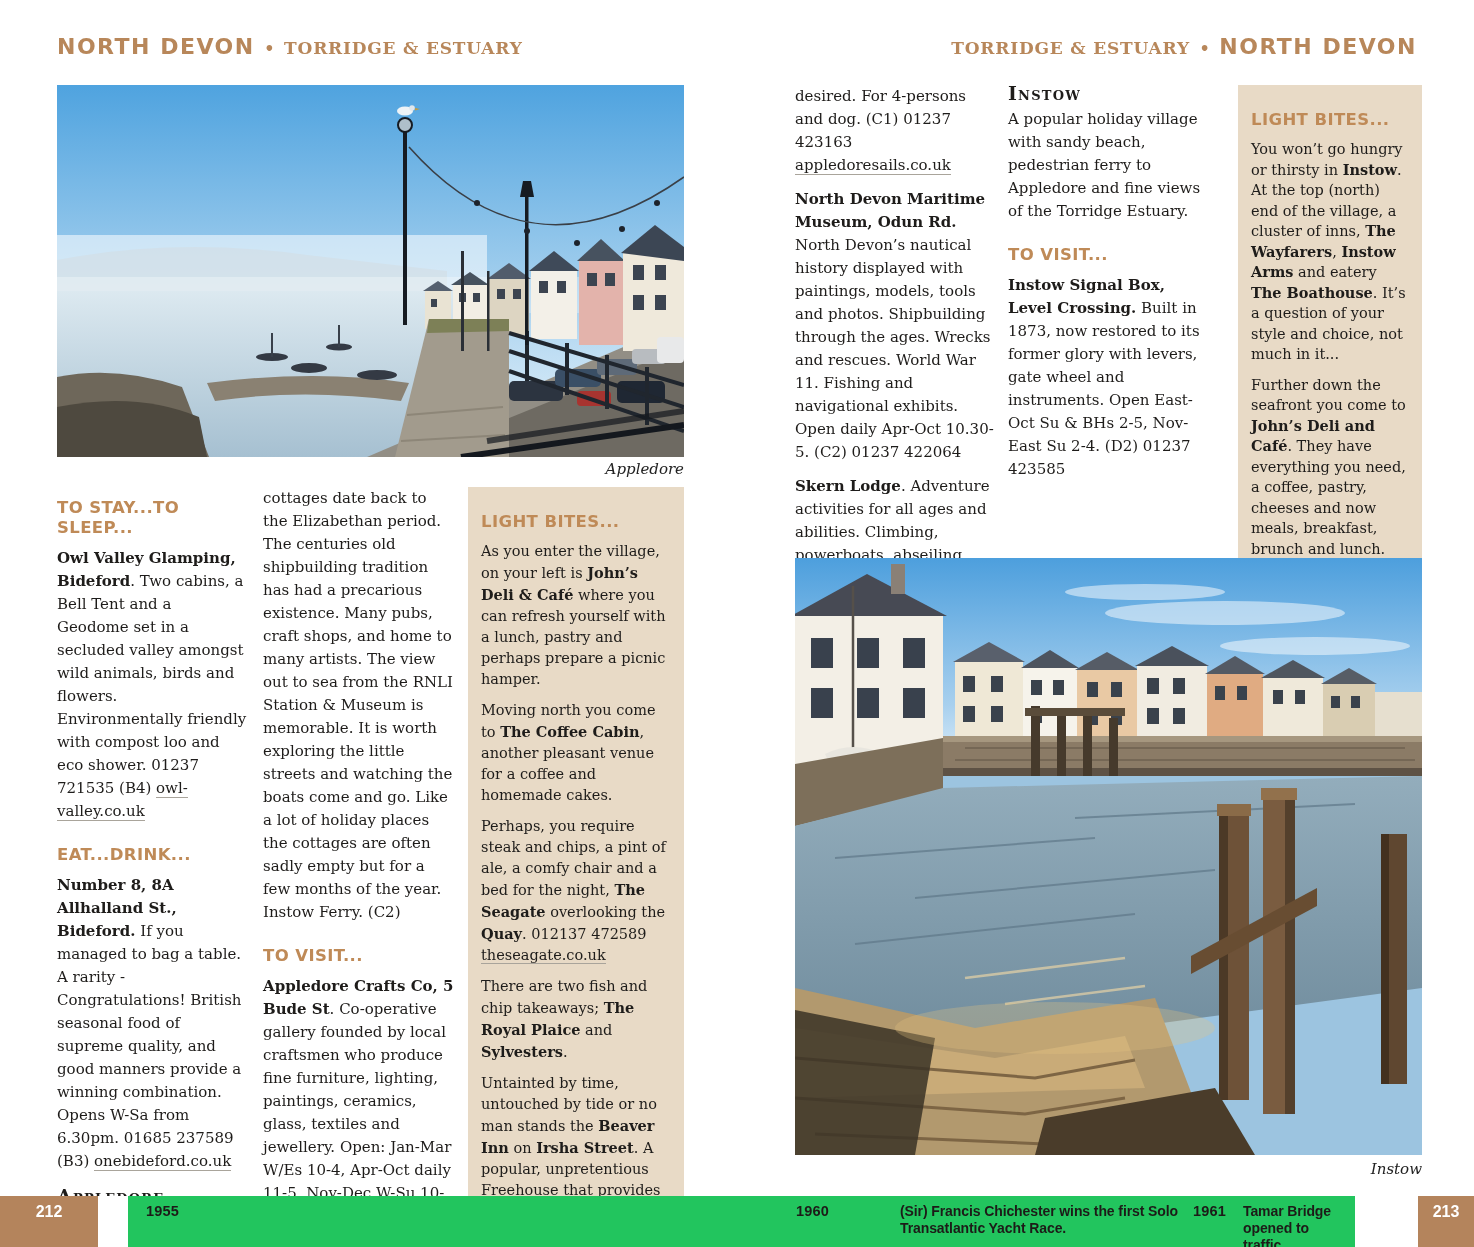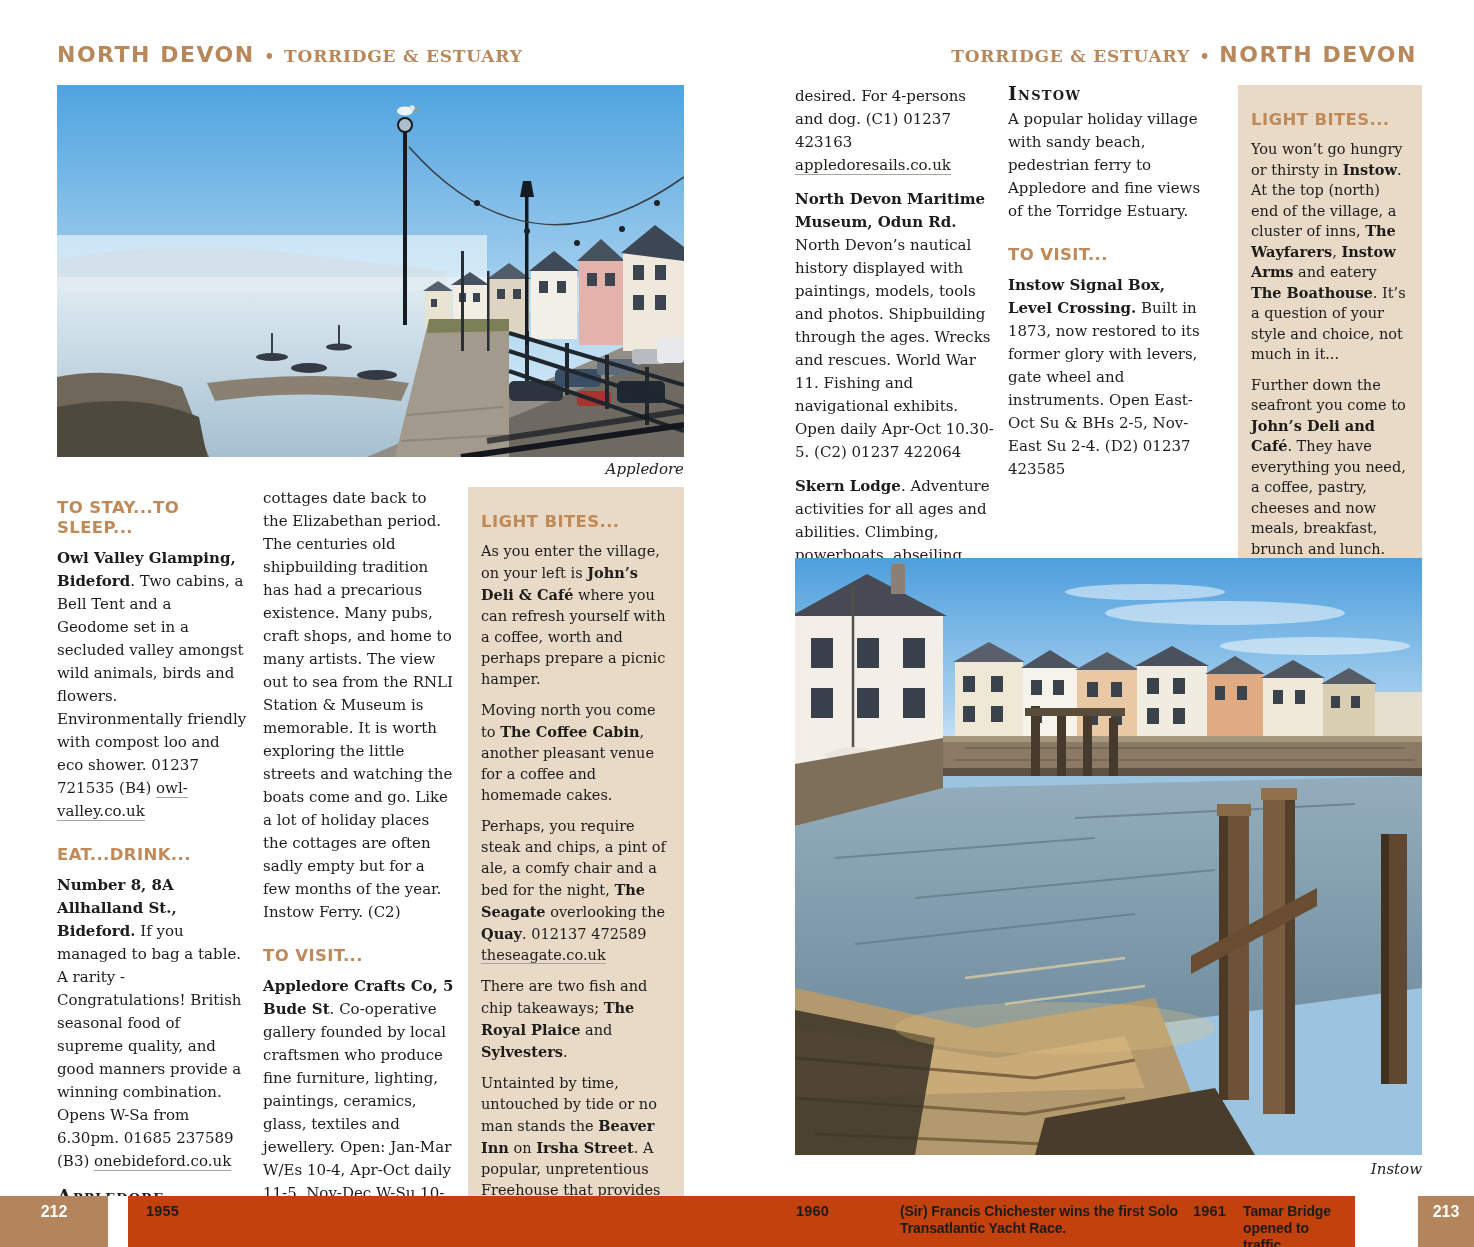--- a/index.html
+++ b/index.html
@@ -1,20 +1,20 @@
 <!DOCTYPE html>
 <html><head>
 <meta charset="utf-8">
 <style>
   html,body{margin:0;padding:0;background:#ffffff;}
   .page{position:relative;width:1474px;height:1247px;background:#fff;overflow:hidden;
         font-family:"DejaVu Serif",serif;color:#1e1c1a;}
 
   
-  .hdr{position:absolute;top:42px;font-weight:bold;color:#b8875a;white-space:nowrap;}
+  .hdr{position:absolute;top:34px;font-weight:bold;color:#b8875a;white-space:nowrap;}
   .hdr-left{left:57px;}
   .hdr-right{right:57px;text-align:right;}
   .hdr .big{font-family:"DejaVu Sans",sans-serif;font-size:22px;letter-spacing:1.5px;}
   .hdr .small{font-family:"DejaVu Serif",serif;font-size:17px;letter-spacing:0.8px;}
   .hdr .dot{font-size:16px;padding:0 4px;}
 
   
   .photo{position:absolute;overflow:hidden;background:#9cc4e0;}
   .photo svg{display:block;}
   .caption{position:absolute;font-style:italic;font-size:15px;color:#222;text-align:right;}
@@ -34,21 +34,21 @@
   .tanbox{background:#e8dac6;padding:14px 13px 10px 13px;box-sizing:border-box;}
   .tanbox p{margin:0 0 10px 0;}
   .box-sm{font-size:14.5px;line-height:21px;}
   .box-xs{font-size:14.5px;line-height:20.5px;}
 
   
   .footer{position:absolute;left:0;top:1196px;width:1474px;height:51px;background:#fff;
           font-family:"Liberation Sans",sans-serif;font-weight:bold;color:#1d1b18;}
   .fblock{position:absolute;top:0;height:51px;background:#b4845c;color:#fff;
           display:flex;align-items:flex-start;justify-content:center;font-size:16px;padding-top:7px;box-sizing:border-box;}
-  .fseg{position:absolute;top:0;height:51px;background:#c2410c;}
+  .fseg{position:absolute;top:0;height:51px;background:#22c55e;}
   .fyear{position:absolute;top:7px;font-size:14.5px;letter-spacing:0.2px;}
   .ftext{position:absolute;top:7px;font-size:14px;line-height:17px;letter-spacing:-0.1px;}
 </style>
 </head>
 <body>
 
 <div class="page">
 
   <div class="hdr hdr-left">
     <span class="big">NORTH DEVON</span>
@@ -188,21 +188,21 @@
 
   <div class="col" style="left:263px;top:487px;width:192px;">
     <p><span>cottages date back to the Elizabethan period. The centuries old shipbuilding tradition has had a precarious existence. Many pubs, craft shops, and home to many artists. The view out to sea from the RNLI Station &amp; Museum is memorable. It is worth exploring the little streets and watching the boats come and go. Like a lot of holiday places the cottages are often sadly empty but for a few months of the year. Instow Ferry. (C2)</span></p>
     <div class="shead">TO VISIT...</div>
     <p><span class="b">Appledore Crafts Co, 5 Bude St</span><span>. Co-operative gallery founded by local craftsmen who produce fine furniture, lighting, paintings, ceramics, glass, textiles and jewellery. Open: Jan-Mar W/Es 10-4, Apr-Oct daily 11-5, Nov-Dec W-Su 10-4. (C2) 01237 423547 </span><a class="lnk">appledorecraftscompany.co.uk</a></p>
 
   </div>
 
   <div class="col tanbox box-sm" style="left:468px;top:487px;width:216px;min-height:697px;">
     <div class="shead">LIGHT BITES...</div>
-    <p><span>As you enter the village, on your left is </span><span class="b">John’s Deli &amp; Café</span><span> where you can refresh yourself with a coffee, worth and perhaps prepare a picnic hamper.</span></p>
+    <p><span>As you enter the village, on your left is </span><span class="b">John’s Deli &amp; Café</span><span> where you can refresh yourself with a lunch, pastry and perhaps prepare a picnic hamper.</span></p>
     <p><span>Moving north you come to </span><span class="b">The Coffee Cabin</span><span>, another pleasant venue for a coffee and homemade cakes.</span></p>
     <p><span>Perhaps, you require steak and chips, a pint of ale, a comfy chair and a bed for the night, </span><span class="b">The Seagate</span><span> overlooking the </span><span class="b">Quay</span><span>. 012137 472589 </span><a class="lnk">theseagate.co.uk</a></p>
     <p><span>There are two fish and chip takeaways; </span><span class="b">The Royal Plaice</span><span> and </span><span class="b">Sylvesters</span><span>.</span></p>
     <p><span>Untainted by time, untouched by tide or no man stands the </span><span class="b">Beaver Inn</span><span> on </span><span class="b">Irsha Street</span><span>. A popular, unpretentious Freehouse that provides seafood and meat dishes. And, has up its sleeve superb panoramic views of the Estuary. Jazz nights. Dogs welcome. (C2) 01237 474822 </span></p>
   </div>
 
   <div class="col" style="left:795px;top:85px;width:203px;">
     <p><span>desired. For 4-persons and dog. (C1) 01237 423163 </span><a class="lnk">appledoresails.co.uk</a></p>
     <p><span class="b">North Devon Maritime Museum, Odun Rd.</span><span>  North Devon’s nautical history displayed with paintings, models, tools and photos. Shipbuilding through the ages. Wrecks and rescues. World War 11. Fishing and navigational exhibits. Open daily Apr-Oct 10.30-5. (C2) 01237 422064</span></p>
     <p><span class="b">Skern Lodge</span><span>. Adventure activities for all ages and abilities. Climbing, powerboats, abseiling, surfing, archery, rafting, canoeing and tunnels. (B2) 01237 475992 </span><a class="lnk">skernlodge.co.uk</a></p>
@@ -346,21 +346,21 @@
           <path d="M20,576 L250,586"></path>
       </g>
       <path d="M0,452 L140,480 L120,597 L0,597 Z" fill="#3a3226" opacity="0.85"></path>
       <path d="M250,560 L420,530 L460,597 L240,597 Z" fill="#4a3c2a"></path>
       <ellipse cx="260" cy="470" rx="160" ry="26" fill="#e6c380" opacity="0.30"></ellipse>
     </svg>
   </div>
   <div class="caption" style="left:795px;top:1160px;width:627px;">Instow</div>
 
   <div class="footer">
-    <div class="fblock" style="left:0;width:108px;">212</div>
+    <div class="fblock" style="left:0;width:98px;">212</div>
     <div class="fseg" style="left:128px;width:1104px;">
       <span class="fyear" style="left:18px;">1955</span>
       <span class="fyear" style="left:668px;">1960</span>
       <span class="ftext" style="left:772px;width:320px;">(Sir) Francis Chichester wins the first Solo Transatlantic Yacht Race.</span>
     </div>
     <div class="fseg" style="left:1185px;width:170px;">
       <span class="fyear" style="left:8px;">1961</span>
       <span class="ftext" style="left:58px;width:106px;">Tamar Bridge opened to traffic.</span>
     </div>
     <div class="fblock" style="left:1418px;width:56px;">213</div>

